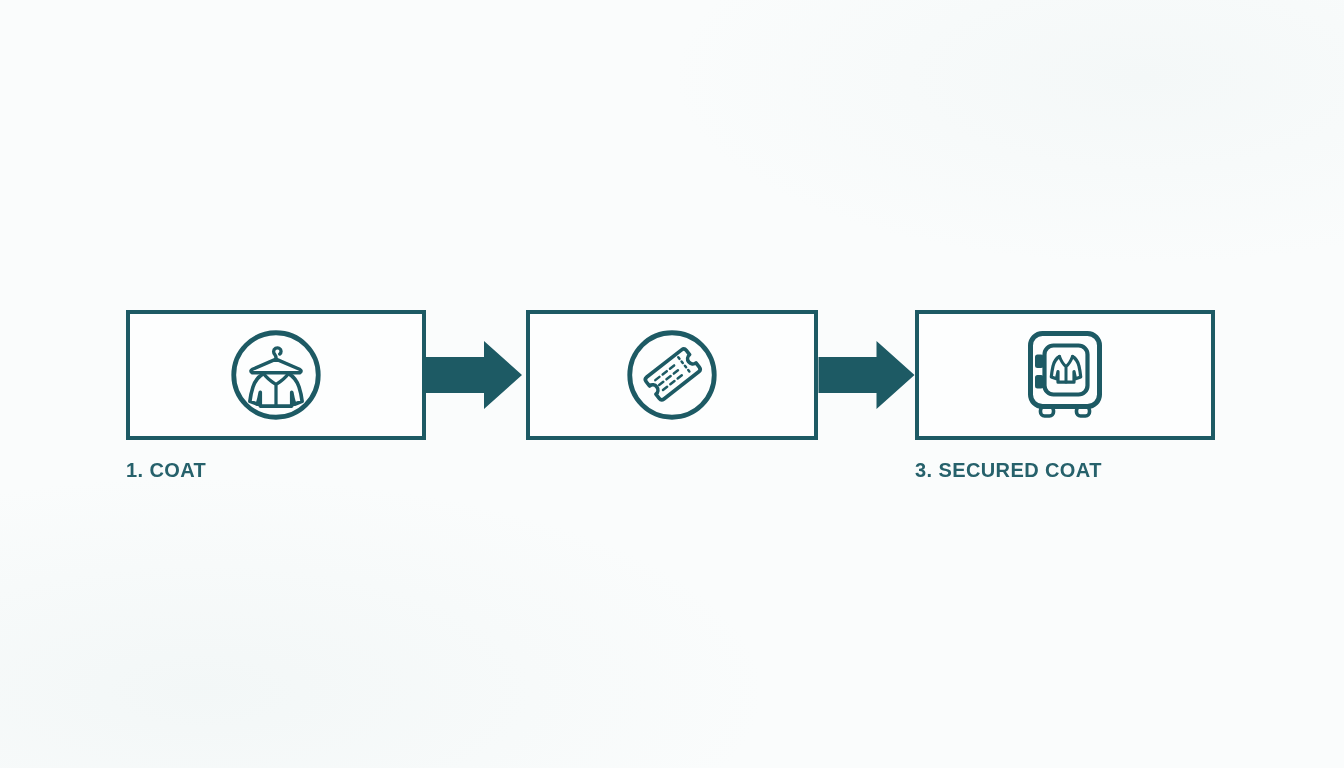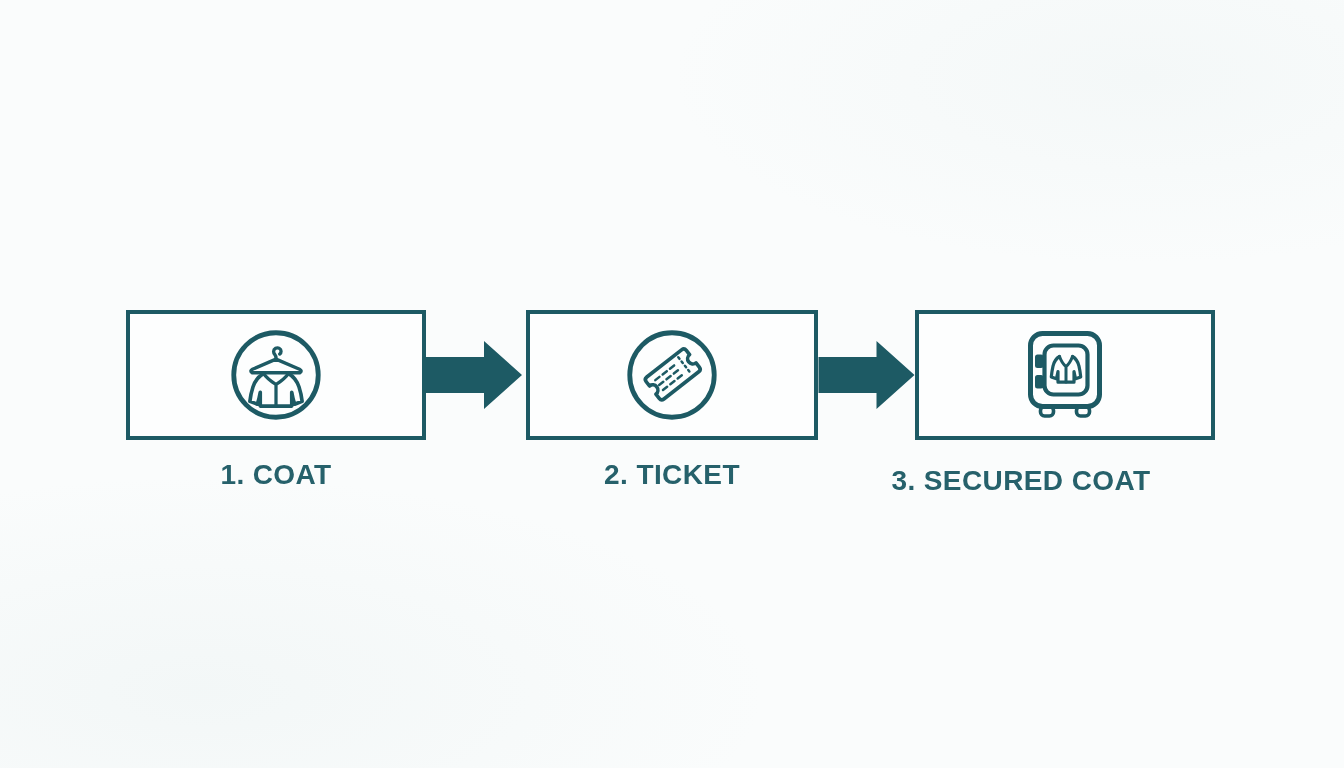--- a/index.html
+++ b/index.html
@@ -42,29 +42,28 @@
   }
   .box-1{left:126px;width:300px;}
   .box-2{left:526px;width:292px;}
   .box-3{left:915px;width:300px;}
   .flow-arrow{position:absolute;top:341px;}
   .arrow-1{left:426px;}
   .arrow-2{left:818px;}
   .step-label{
     position:absolute;
     top:459px;
-    text-align:center;
-    font-size:28px;
+    font-size:20px;
     font-weight:700;
     letter-spacing:.4px;
     color:var(--title);
   }
   .label-1{left:126px;width:300px;}
   .label-2{left:526px;width:292px;}
-  .label-3{left:871px;width:300px;margin-top:6px;}
+  .label-3{left:915px;width:300px;}
   
   .s{stroke:var(--accent);fill:none;}
   .f{fill:var(--accent);stroke:none;}
 </style>
 </head>
 <body>
 
 <div class="stage">
 
 
@@ -104,16 +103,15 @@
       <rect class="f" x="20" y="29.5" width="8.5" height="13.5" rx="2.5"></rect>
       <rect class="f" x="20" y="50" width="8.5" height="13.5" rx="2.5"></rect>
       <rect class="s" x="25.5" y="81.5" width="13" height="9.5" rx="4" stroke-width="3.6"></rect>
       <rect class="s" x="61.5" y="81.5" width="13" height="9.5" rx="4" stroke-width="3.6"></rect>
       <path class="s" stroke-width="3.2" stroke-linejoin="round" stroke-linecap="round" d="M44.5 31.5 C41 33.5 39 36.8 38 41.2 C37.2 44.8 36.6 48.4 36.3 52 L41.4 53.8 C42 51.4 42.5 49.2 43 46.6 L43 57.2 L59 57.2 L59 46.6 C59.5 49.2 60 51.4 60.6 53.8 L65.7 52 C65.4 48.4 64.8 44.8 64 41.2 C63 36.8 61 33.5 57.5 31.5"></path>
       <path class="s" stroke-width="3" stroke-linecap="round" d="M44.5 31.5 C46.3 36.5 48.5 39.5 51 41.5 M57.5 31.5 C55.7 36.5 53.5 39.5 51 41.5 M51 42 L51 57"></path>
     </svg>
   </div>
 
   <div class="step-label label-1">1. COAT</div>
-  <div class="step-label label-2">2. TICKET</div>
   <div class="step-label label-3">3. SECURED COAT</div>
 
 </div>
 
 </body></html>

